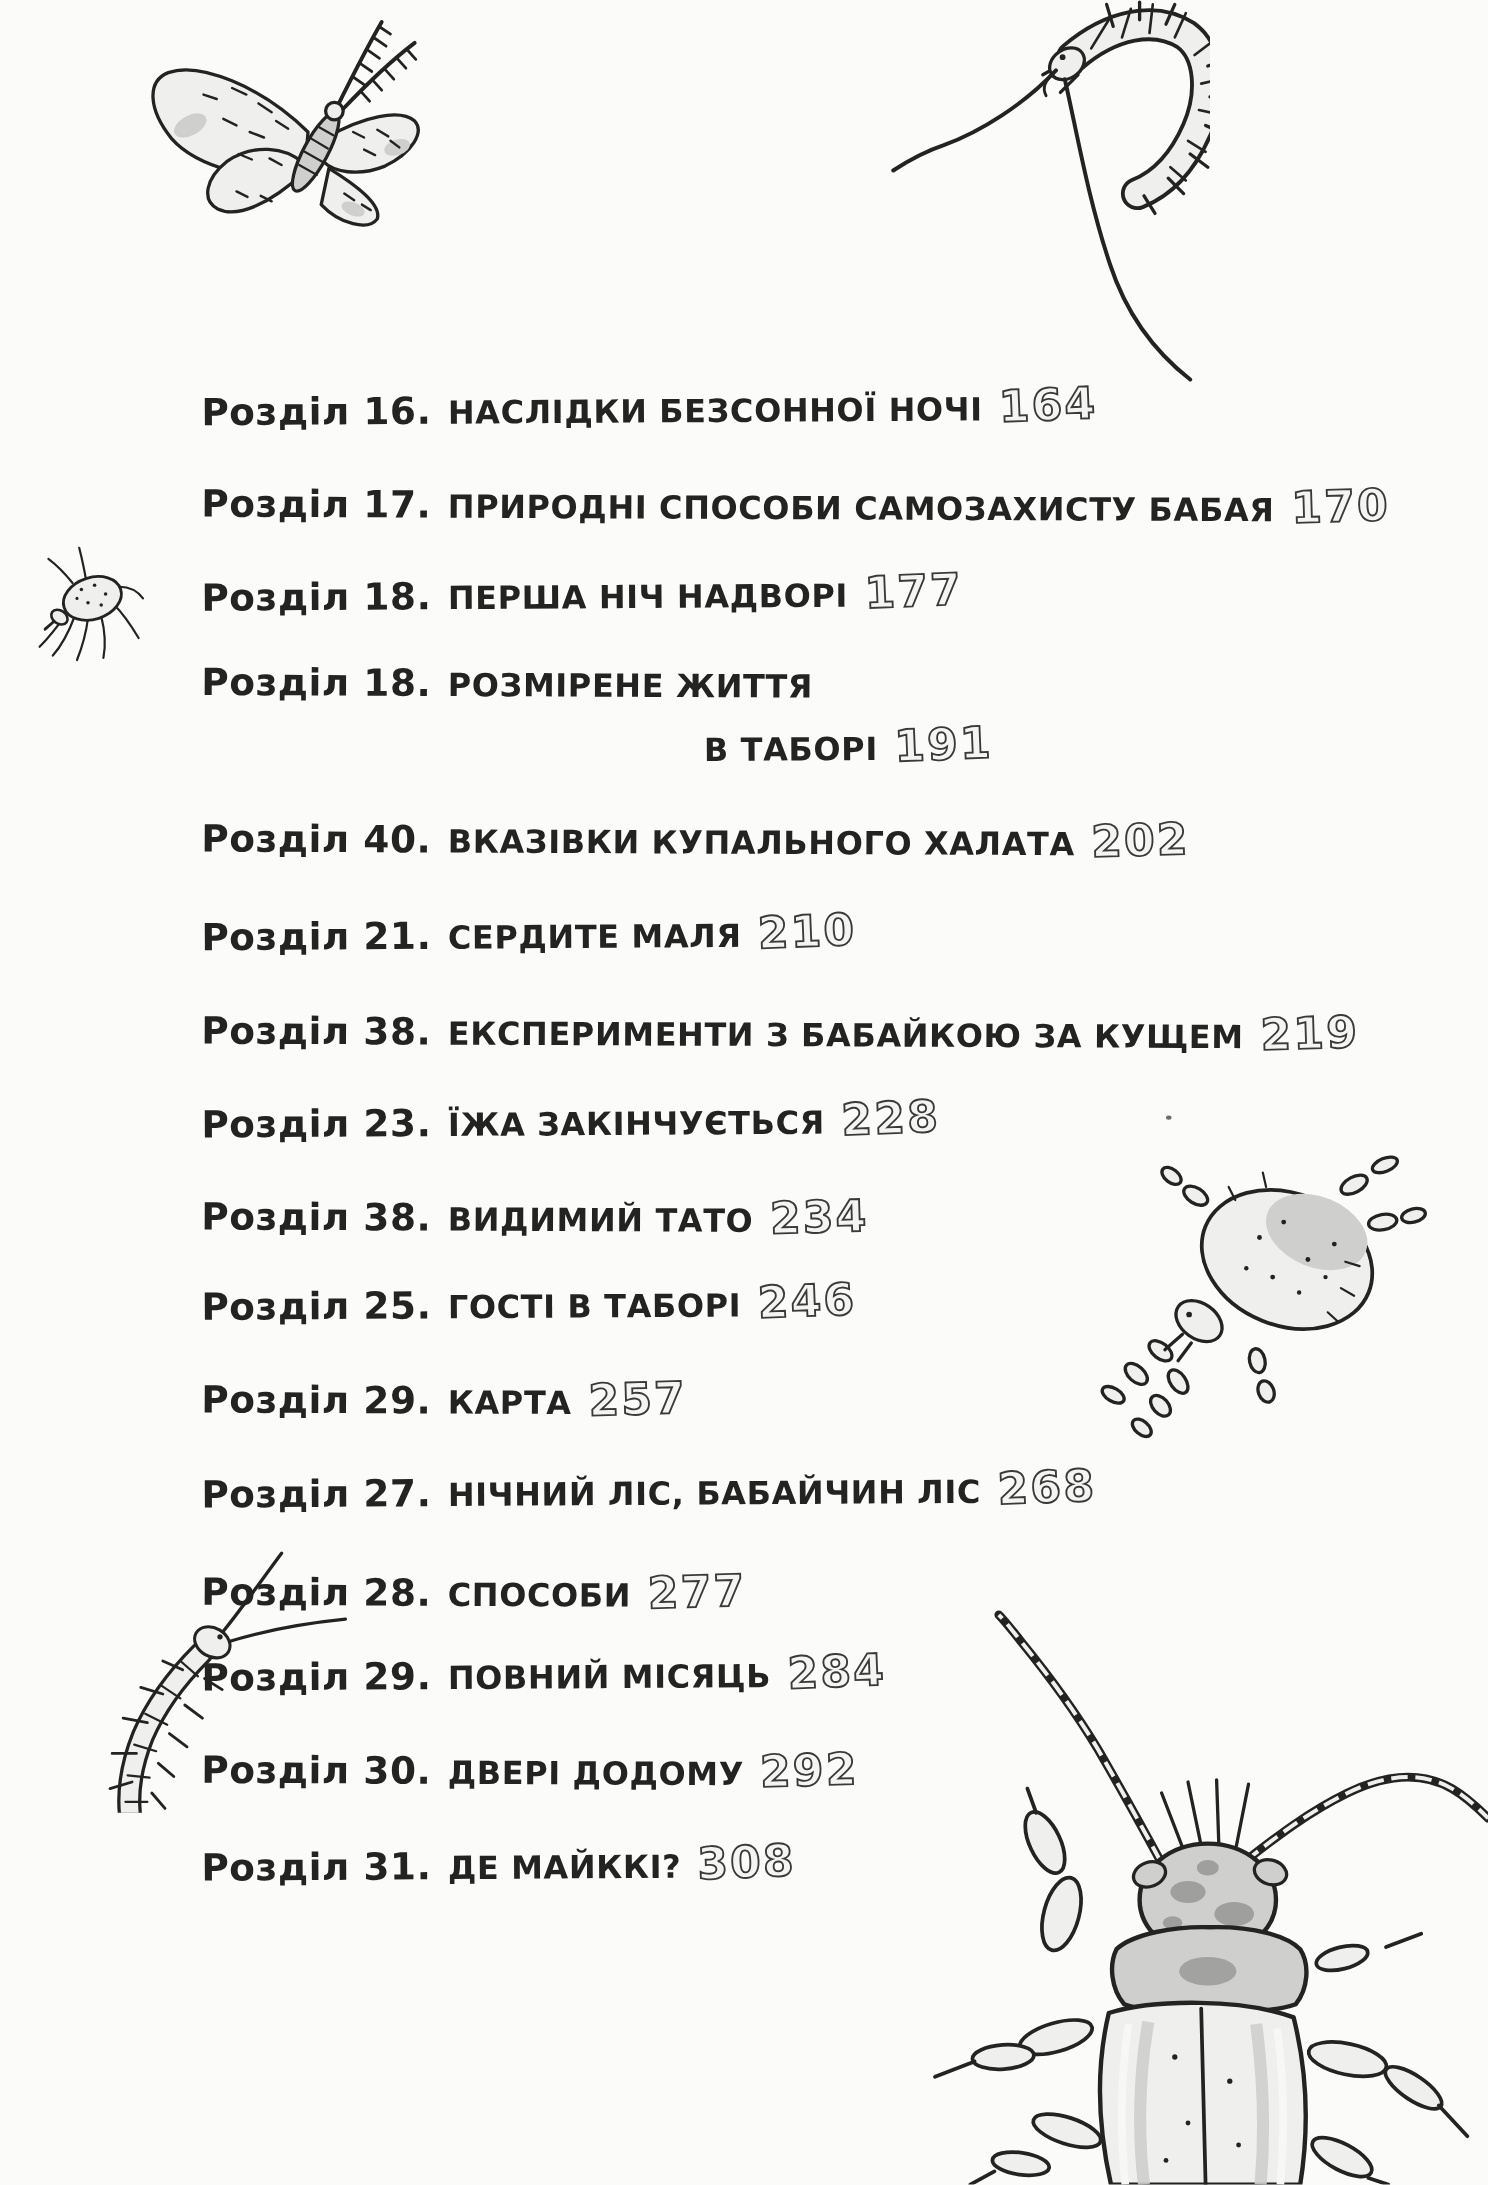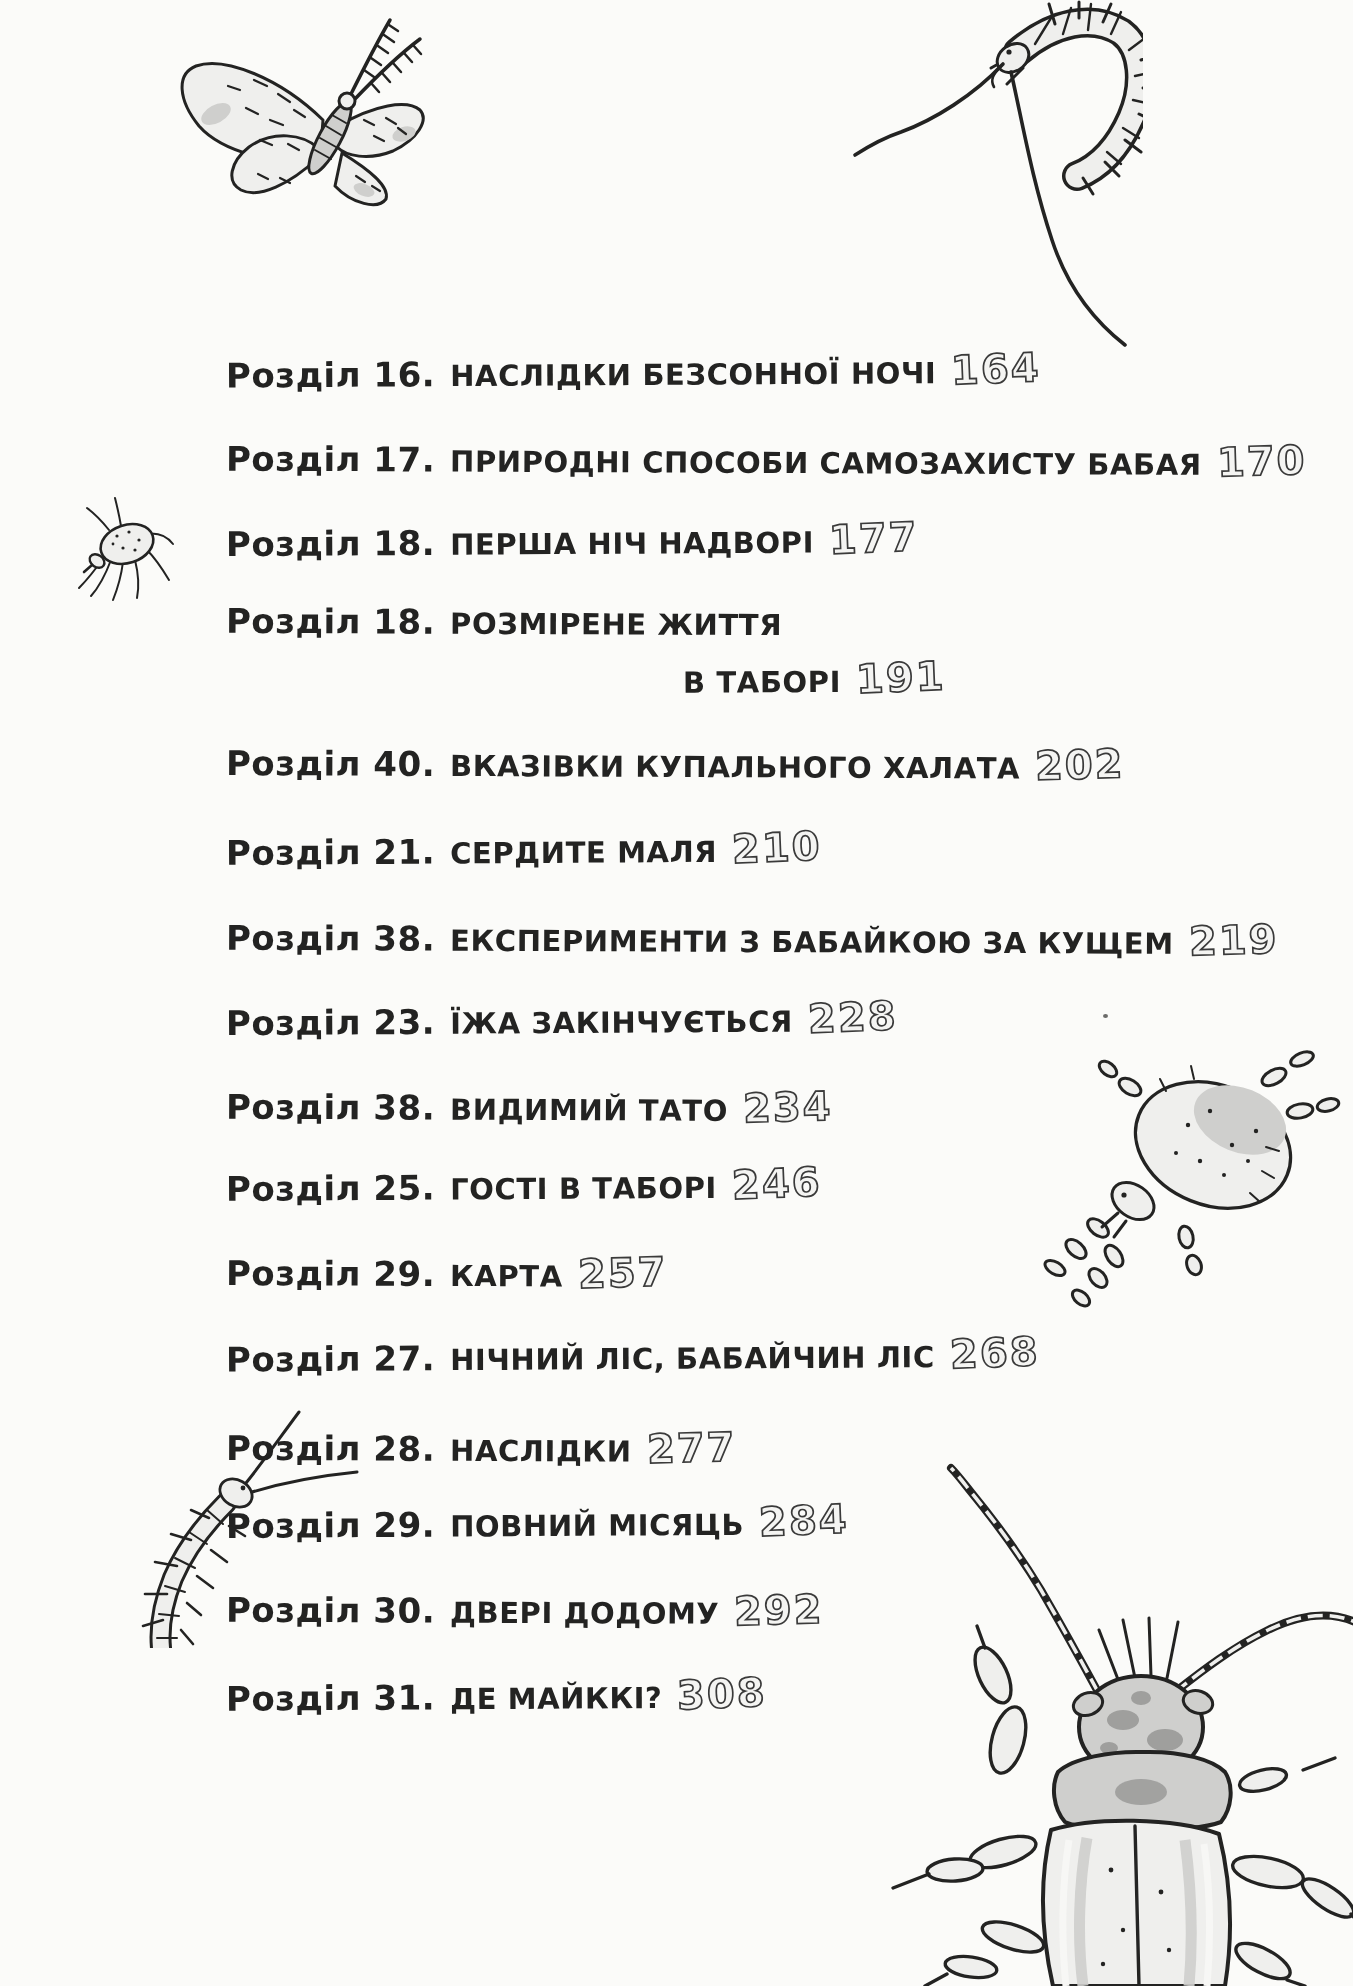--- a/index.html
+++ b/index.html
@@ -11,21 +11,21 @@
   }
   *{margin:0;padding:0;box-sizing:border-box;}
   html,body{width:1353px;height:1986px;}
   body{
     position:relative;
     background:var(--paper);
     overflow:hidden;
     font-family:"DejaVu Sans","Liberation Sans",sans-serif;
     color:var(--ink);
   }
-  .page{position:absolute;inset:0;margin-left:43px;}
+  .page{position:absolute;inset:0;}
   .toc{position:absolute;left:183px;top:0;width:1000px;}
   .toc-row{
     position:absolute;
     display:flex;
     align-items:baseline;
     white-space:nowrap;
   }
   .toc-row:nth-child(odd){transform:rotate(-0.35deg);}
   .toc-row:nth-child(even){transform:rotate(0.25deg);}
   .prefix{
@@ -134,21 +134,21 @@
     </div>
 
     <div class="toc-row" style="top:1332px">
       <span class="prefix">Розділ 27.</span>
       <span class="title">НІЧНИЙ ЛІС, БАБАЙЧИН ЛІС</span>
       <span class="pagenum">268</span>
     </div>
 
     <div class="toc-row" style="top:1424px">
       <span class="prefix">Розділ 28.</span>
-      <span class="title">НАСЛІДКИ</span>
+      <span class="title">СПОСОБИ</span>
       <span class="pagenum">277</span>
     </div>
 
     <div class="toc-row" style="top:1499px">
       <span class="prefix">Розділ 29.</span>
       <span class="title">ПОВНИЙ МІСЯЦЬ</span>
       <span class="pagenum">284</span>
     </div>
 
     <div class="toc-row" style="top:1586px">

